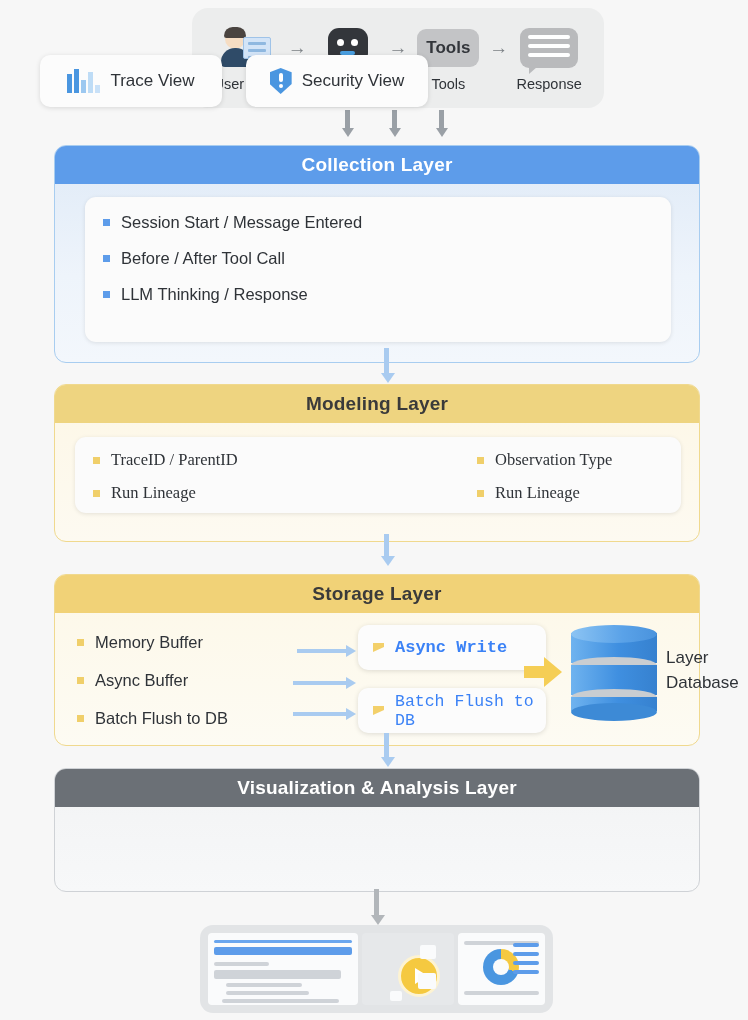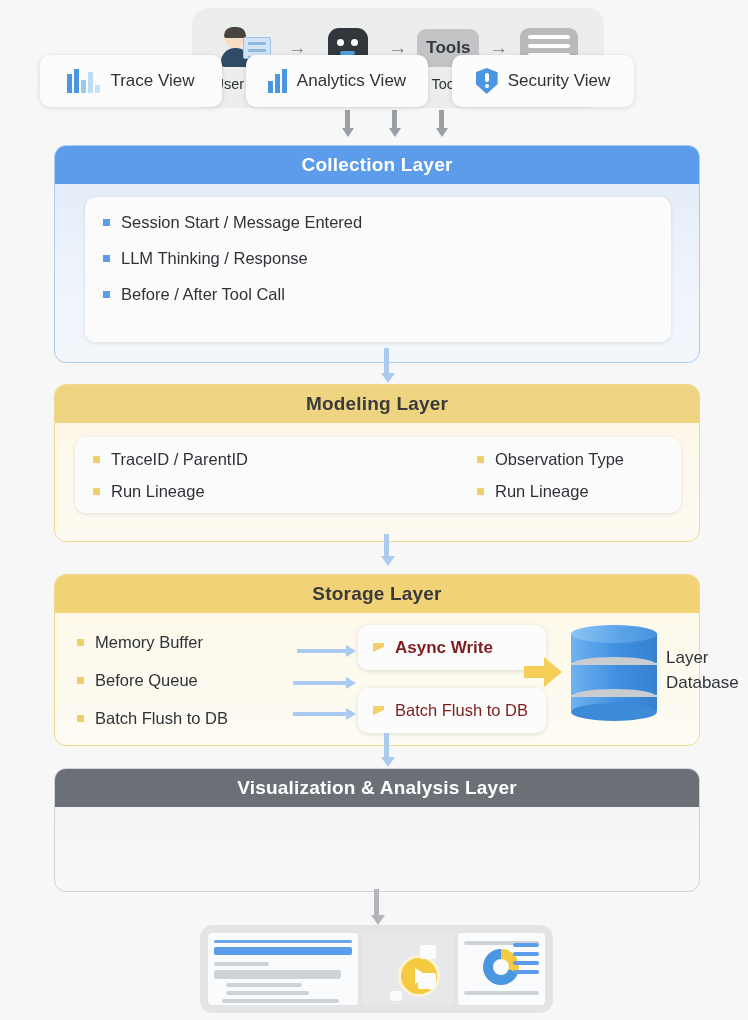--- a/index.html
+++ b/index.html
@@ -96,36 +96,36 @@
   .dot.yellow { background: #f0cf6a; }
 
   
   .coll-card { position: absolute; left: 30px; top: 13px; width: 586px; height: 145px; padding: 16px 0 0 18px; }
   .coll-card li { margin-bottom: 17px; }
 
   
   .model-card { position: absolute; left: 20px; top: 14px; width: 606px; height: 76px; padding: 13px 0 0 18px;
       display: flex; }
   .model-col { width: 50%; }
-  .model-col li { margin-bottom: 13px; }
+  .model-col li { margin-bottom: 13px; font-family: Liberation Serif, serif; }
   .model-col.right { padding-left: 90px; }
 
   
   .storage-left { position: absolute; left: 22px; top: 20px; }
   .storage-left li { margin-bottom: 19px; }
 
   .flowarrow { position: absolute; height: 4px; background: #a9cbf0; }
   .flowarrow:after { content: ''; position: absolute; right: -9px; top: -4px; width: 0; height: 0;
       border-top: 6px solid transparent; border-bottom: 6px solid transparent; border-left: 10px solid #a9cbf0; }
 
   .opbox { position: absolute; background: #fcfcfc; border-radius: 10px;
       box-shadow: 0 1px 5px rgba(0,0,0,.13); display: flex; align-items: center; gap: 11px; padding-left: 15px; }
   .flag { width: 11px; height: 9px; background: #f3d06a; flex: 0 0 11px;
       clip-path: polygon(0 0,100% 0,100% 45%,0 100%); }
-  .opbox span { font-size: 16.5px; color: #7f1d1d; }
+  .opbox span { font-size: 16.5px; color: #3b82f6; font-family: Liberation Mono, monospace; }
   .opbox.strong span { font-weight: bold; font-size: 17px; }
 
   .bigarrow { position: absolute; left: 524px; top: 657px; width: 38px; height: 30px; }
   .bigarrow .bar { position: absolute; left: 0; top: 9px; width: 24px; height: 12px; background: #f5ce55; }
   .bigarrow .tip { position: absolute; left: 20px; top: 0; width: 0; height: 0;
       border-top: 15px solid transparent; border-bottom: 15px solid transparent; border-left: 18px solid #f5ce55; }
 
   
   .db { position: absolute; left: 571px; top: 619px; width: 86px; height: 106px; }
   .db-seg { position: absolute; left: 0; width: 86px; height: 30px;
@@ -257,25 +257,25 @@
     <div class="layer-hd">Collection Layer</div>
     <div class="layer-body">
       <div class="card coll-card">
         <ul class="bullets">
           <li>
               <span class="dot blue"></span>
               <span>Session Start / Message Entered</span>
             </li>
           <li>
               <span class="dot blue"></span>
+              <span>Before / After Tool Call</span>
+            </li>
+          <li>
+              <span class="dot blue"></span>
               <span>LLM Thinking / Response</span>
-            </li>
-          <li>
-              <span class="dot blue"></span>
-              <span>Before / After Tool Call</span>
             </li>
         </ul>
       </div>
     </div>
   </div>
 
   <div class="connector" style="left:381px; top:348px;">
     <div class="stem" style="height:25px;"></div>
       <div class="head"></div>
     </div>
@@ -316,21 +316,21 @@
   <div class="layer storage">
     <div class="layer-hd">Storage Layer</div>
     <div class="layer-body">
       <ul class="bullets storage-left">
         <li>
             <span class="dot yellow"></span>
             <span>Memory Buffer</span>
           </li>
         <li>
             <span class="dot yellow"></span>
-            <span>Before Queue</span>
+            <span>Async Buffer</span>
           </li>
         <li>
             <span class="dot yellow"></span>
             <span>Batch Flush to DB</span>
           </li>
       </ul>
     </div>
   </div>
 
   <div class="flowarrow" style="left:297px; top:649px; width:50px;"></div>
@@ -380,28 +380,20 @@
       <span class="bars">
         <i style="height:19px"></i>
           <i style="height:24px"></i>
           <i style="height:13px;background:#9cc8f0"></i>
           <i style="height:21px;background:#bedcf6"></i>
           <i style="height:8px;background:#c9e1f8"></i>
       </span>
       <span>Trace View</span>
     </div>
     <div class="viz-btn">
-      <span class="bars">
-        <i style="height:12px"></i>
-          <i style="height:19px"></i>
-          <i style="height:24px"></i>
-      </span>
-      <span>Analytics View</span>
-    </div>
-    <div class="viz-btn">
       <span class="shield"></span>
       <span>Security View</span>
     </div>
   </div>
 
   <div class="connector gray" style="left:371px; top:889px;">
     <div class="stem" style="height:26px;"></div>
       <div class="head"></div>
     </div>
 

